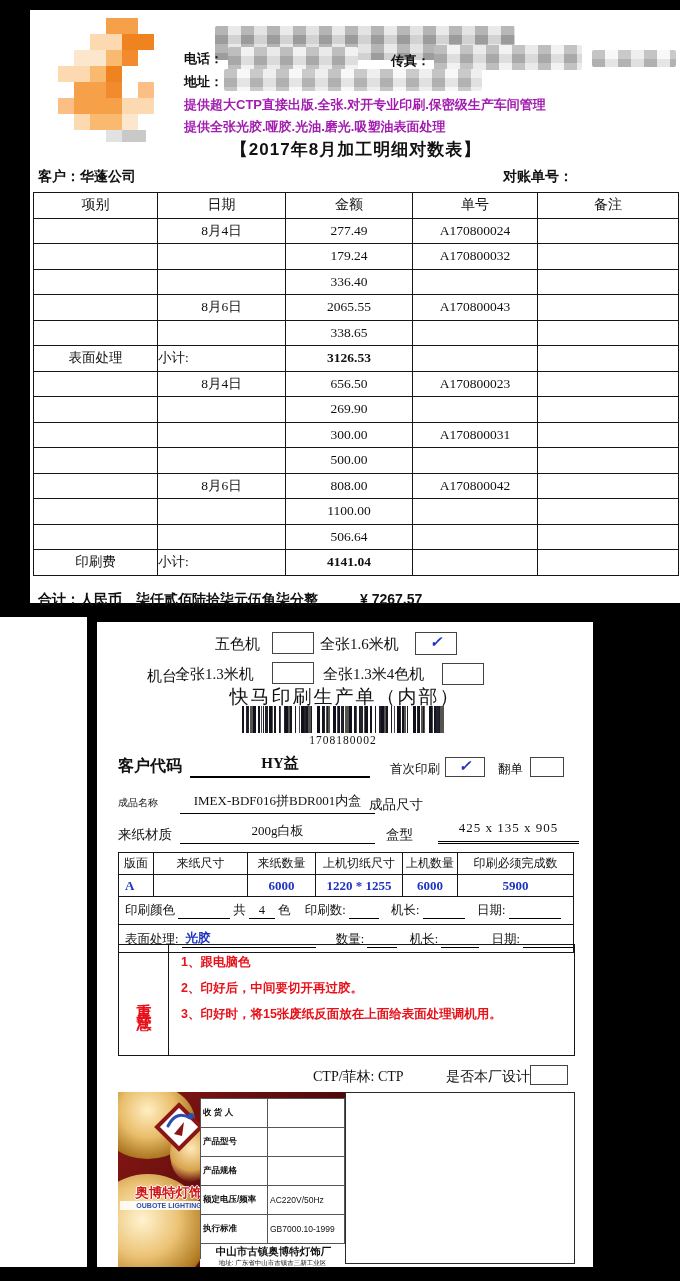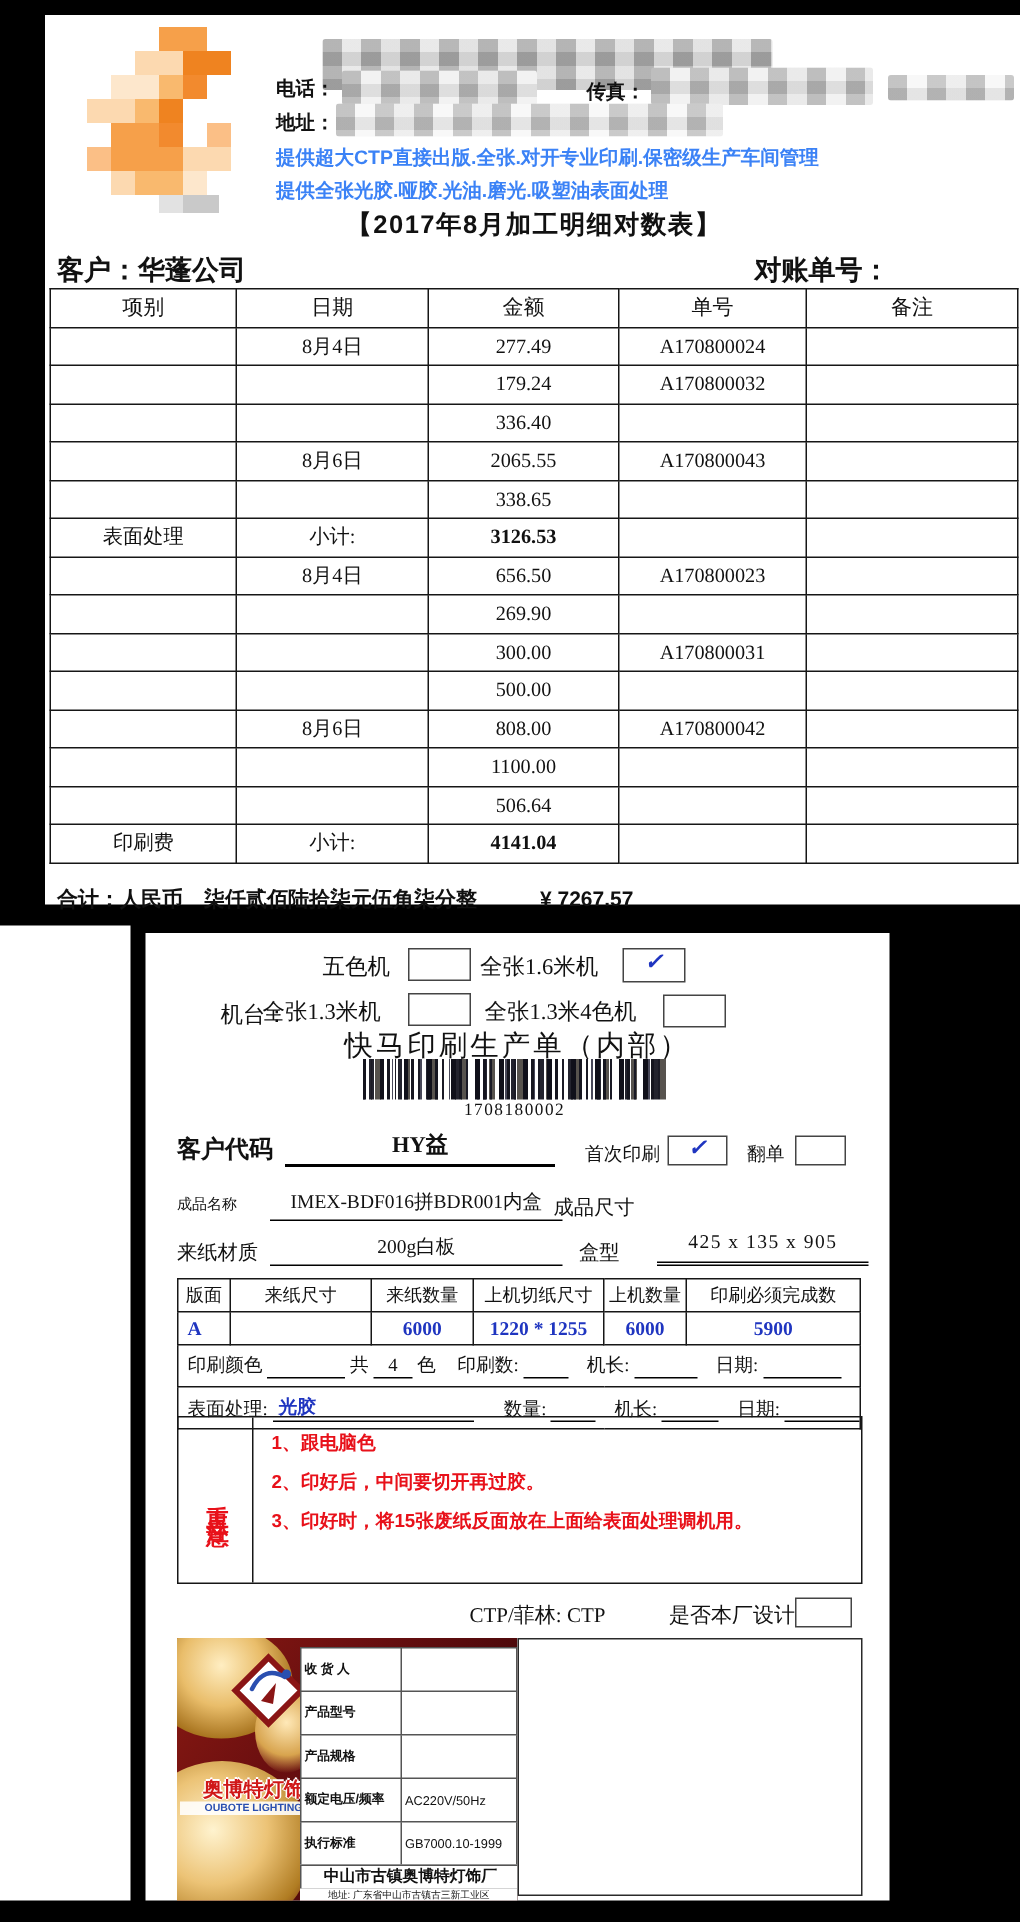--- a/index.html
+++ b/index.html
@@ -13,32 +13,32 @@
 
   .mosaic{position:absolute;background-color:#dcdcdc;
     background-image:
       repeating-linear-gradient(90deg,rgba(120,120,120,.38) 0 13px,rgba(255,255,255,.42) 13px 26px,rgba(95,95,95,.28) 26px 39px,rgba(235,235,235,.55) 39px 52px),
       repeating-linear-gradient(180deg,rgba(255,255,255,.38) 0 9px,rgba(120,120,120,.22) 9px 18px);
     border-radius:2px;}
   .mosaic.dark{background-color:#c3c3c3;}
   .mosaic.light{background-color:#ececec;}
 
   .hdr-label{position:absolute;font-size:13px;font-weight:700;font-family:"Liberation Sans","DejaVu Sans",sans-serif;}
-  .orange-line{position:absolute;left:154px;font-size:13px;font-weight:700;color:#3b82f6;
+  .orange-line{position:absolute;left:154px;font-size:13px;font-weight:700;color:#a21caf;
                font-family:"Liberation Sans","DejaVu Sans",sans-serif;white-space:nowrap;}
   .doc-title{position:absolute;left:0;top:128px;width:652px;text-align:center;font-size:17px;font-weight:800;
              font-family:"Liberation Sans","DejaVu Sans",sans-serif;letter-spacing:1px;}
-  .cust-line{position:absolute;top:158px;font-size:18px;font-weight:700;
+  .cust-line{position:absolute;top:158px;font-size:14px;font-weight:700;
              font-family:"Liberation Sans","DejaVu Sans",sans-serif;}
 
   table.stmt{position:absolute;left:3px;top:182px;width:645px;border-collapse:collapse;table-layout:fixed;}
   table.stmt td,table.stmt th{border:1.5px solid #161616;height:24.5px;font-size:13.5px;font-weight:400;
       text-align:center;padding:0;overflow:hidden;white-space:nowrap;}
   table.stmt th{font-size:14px;font-weight:400;}
-  table.stmt td.subtotal-label{text-align:center;}
+  table.stmt td.subtotal-label{text-align:left;}
   table.stmt td.subtotal-amount{font-weight:800;}
 
   .total-line{position:absolute;left:8px;top:581px;font-size:14px;font-weight:800;white-space:nowrap;
               font-family:"Liberation Sans","DejaVu Sans",sans-serif;}
 
   
   .bottom-section{position:absolute;left:0;top:617px;width:680px;height:664px;background:#000;}
   .white-strip{position:absolute;left:0;top:0;width:87px;height:650px;background:#fff;}
   .bot-page{position:absolute;left:97px;top:5px;width:496px;height:645px;background:#fff;
             font-family:"Liberation Serif","DejaVu Serif",serif;}

